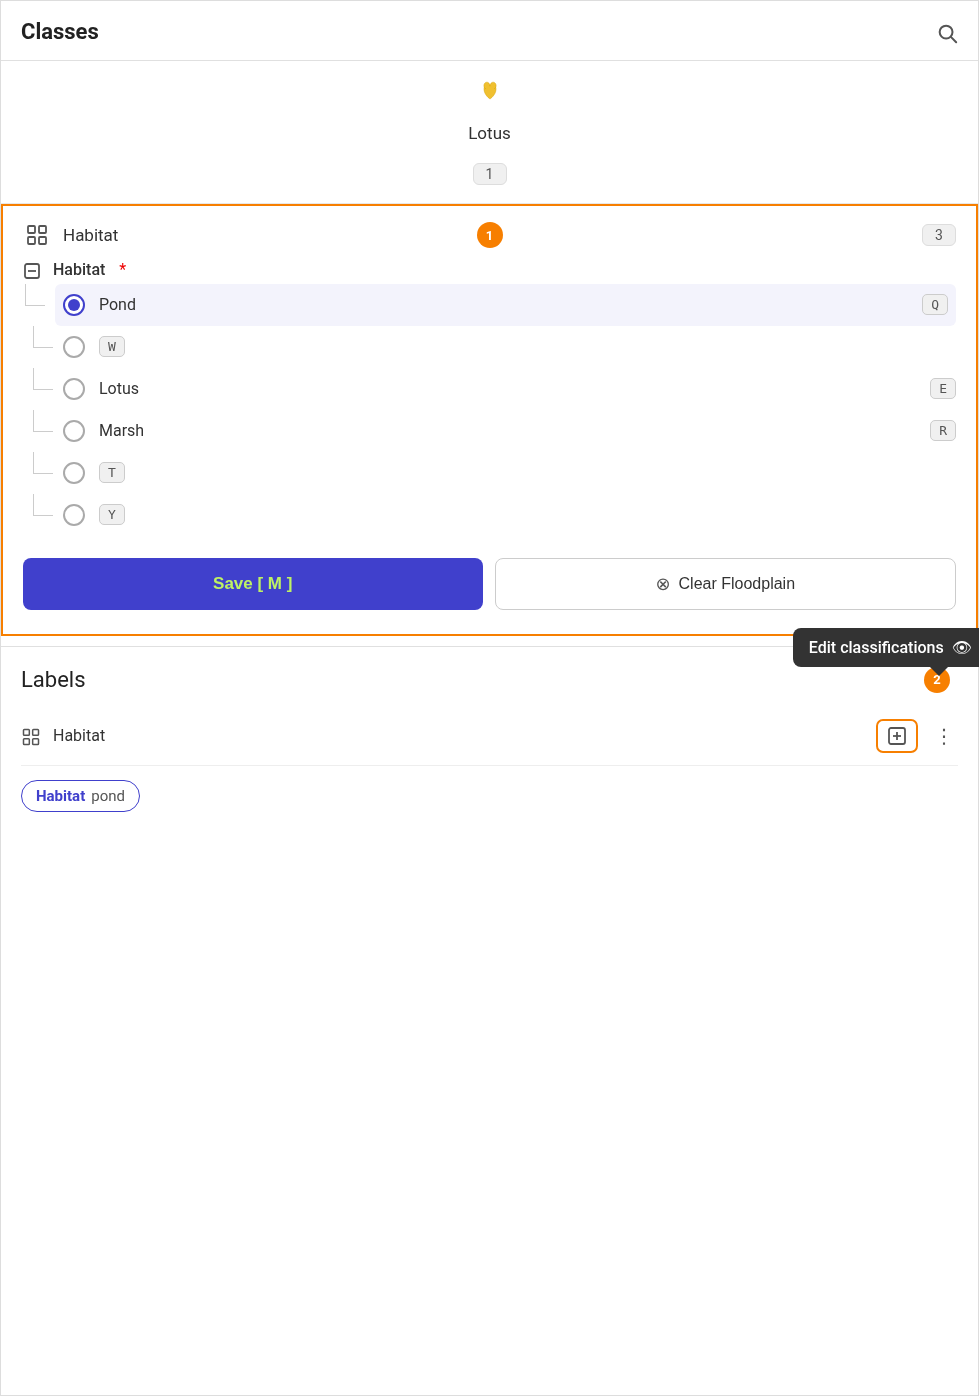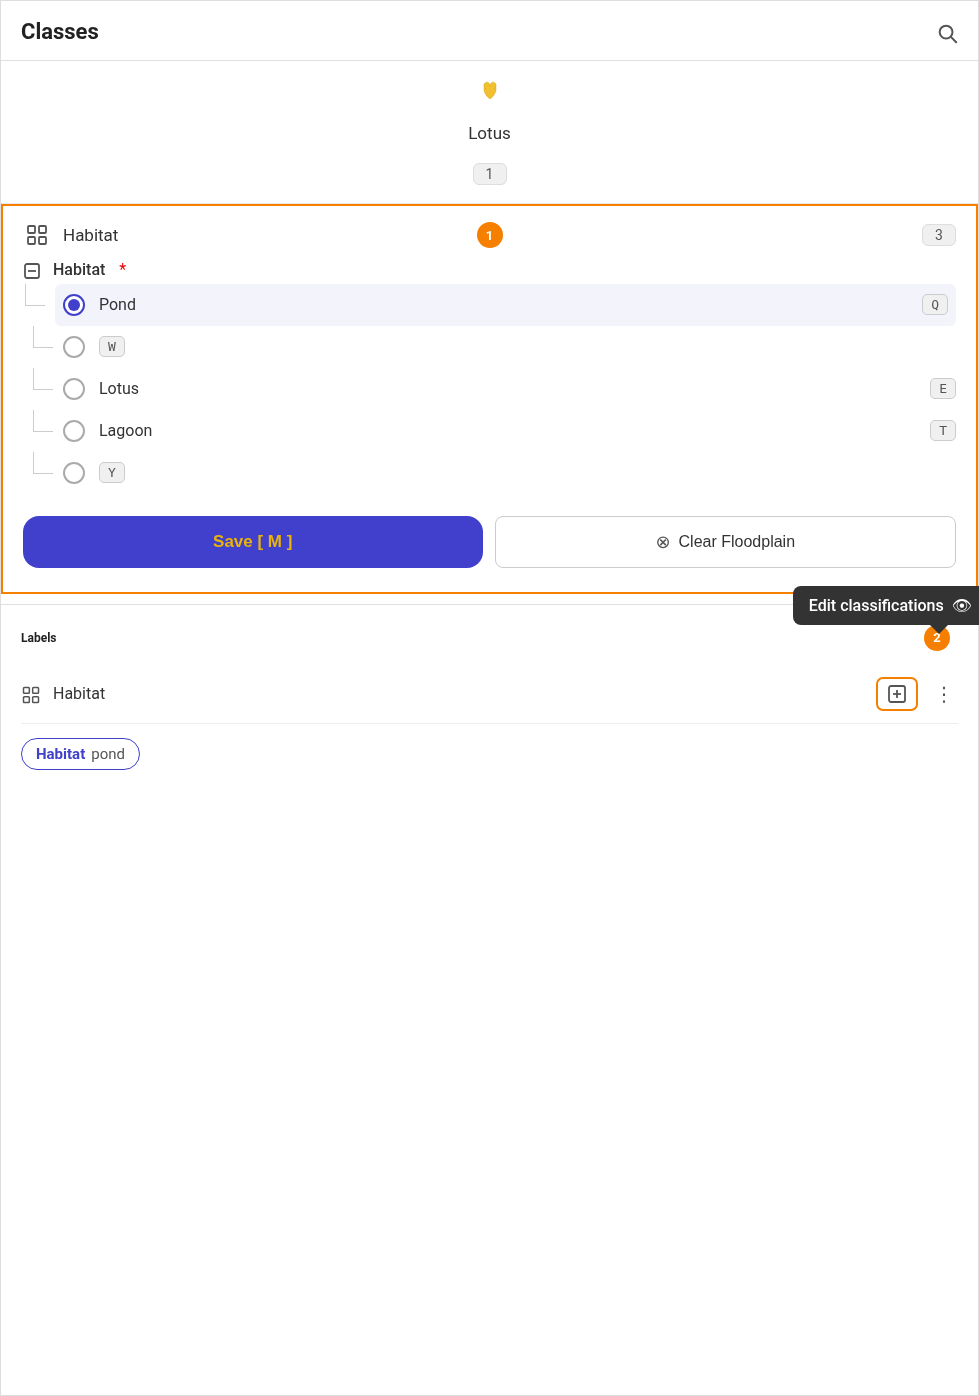--- a/index.html
+++ b/index.html
@@ -193,23 +193,23 @@
 
     
     .action-btns {
       display: flex;
       gap: 12px;
       padding: 18px 20px 4px 20px;
     }
     .save-btn {
       flex: 1;
       background: #4040cc;
-      color: #eab308;
+      color: #bef264;
       border: none;
-      border-radius: 16px;
+      border-radius: 8px;
       padding: 14px;
       font-size: 17px;
       font-weight: 600;
       cursor: pointer;
     }
     .clear-btn {
       flex: 1;
       background: #fff;
       color: #333;
       border: 1.5px solid #ccc;
@@ -234,22 +234,22 @@
       margin-top: 10px;
     }
     .labels-header {
       display: flex;
       align-items: center;
       justify-content: space-between;
       margin-bottom: 14px;
       position: relative;
     }
     .labels-title {
-      font-size: 12px;
-      font-weight: 700;
+      font-size: 22px;
+      font-weight: 400;
       color: #222;
       text-align: right;
     }
     .labels-right {
       display: flex;
       align-items: flex-start;
       gap: 8px;
       position: relative;
     }
     .orange-badge-2 {
@@ -420,24 +420,28 @@
         <div class="radio-btn"></div>
         <span class="key-badge">W</span>
       </div>
 
       <div class="option-row">
         <div class="radio-btn"></div>
         <span class="option-name">Lotus</span>
         <span class="key-badge">E</span>
       </div>
 
-
       <div class="option-row">
         <div class="radio-btn"></div>
-        <span class="option-name">Lagoon</span>
+        <span class="option-name">Marsh</span>
+        <span class="key-badge">R</span>
+      </div>
+
+      <div class="option-row">
+        <div class="radio-btn"></div>
         <span class="key-badge">T</span>
       </div>
 
       <div class="option-row">
         <div class="radio-btn"></div>
         <span class="key-badge">Y</span>
       </div>
 
     </div>
 

